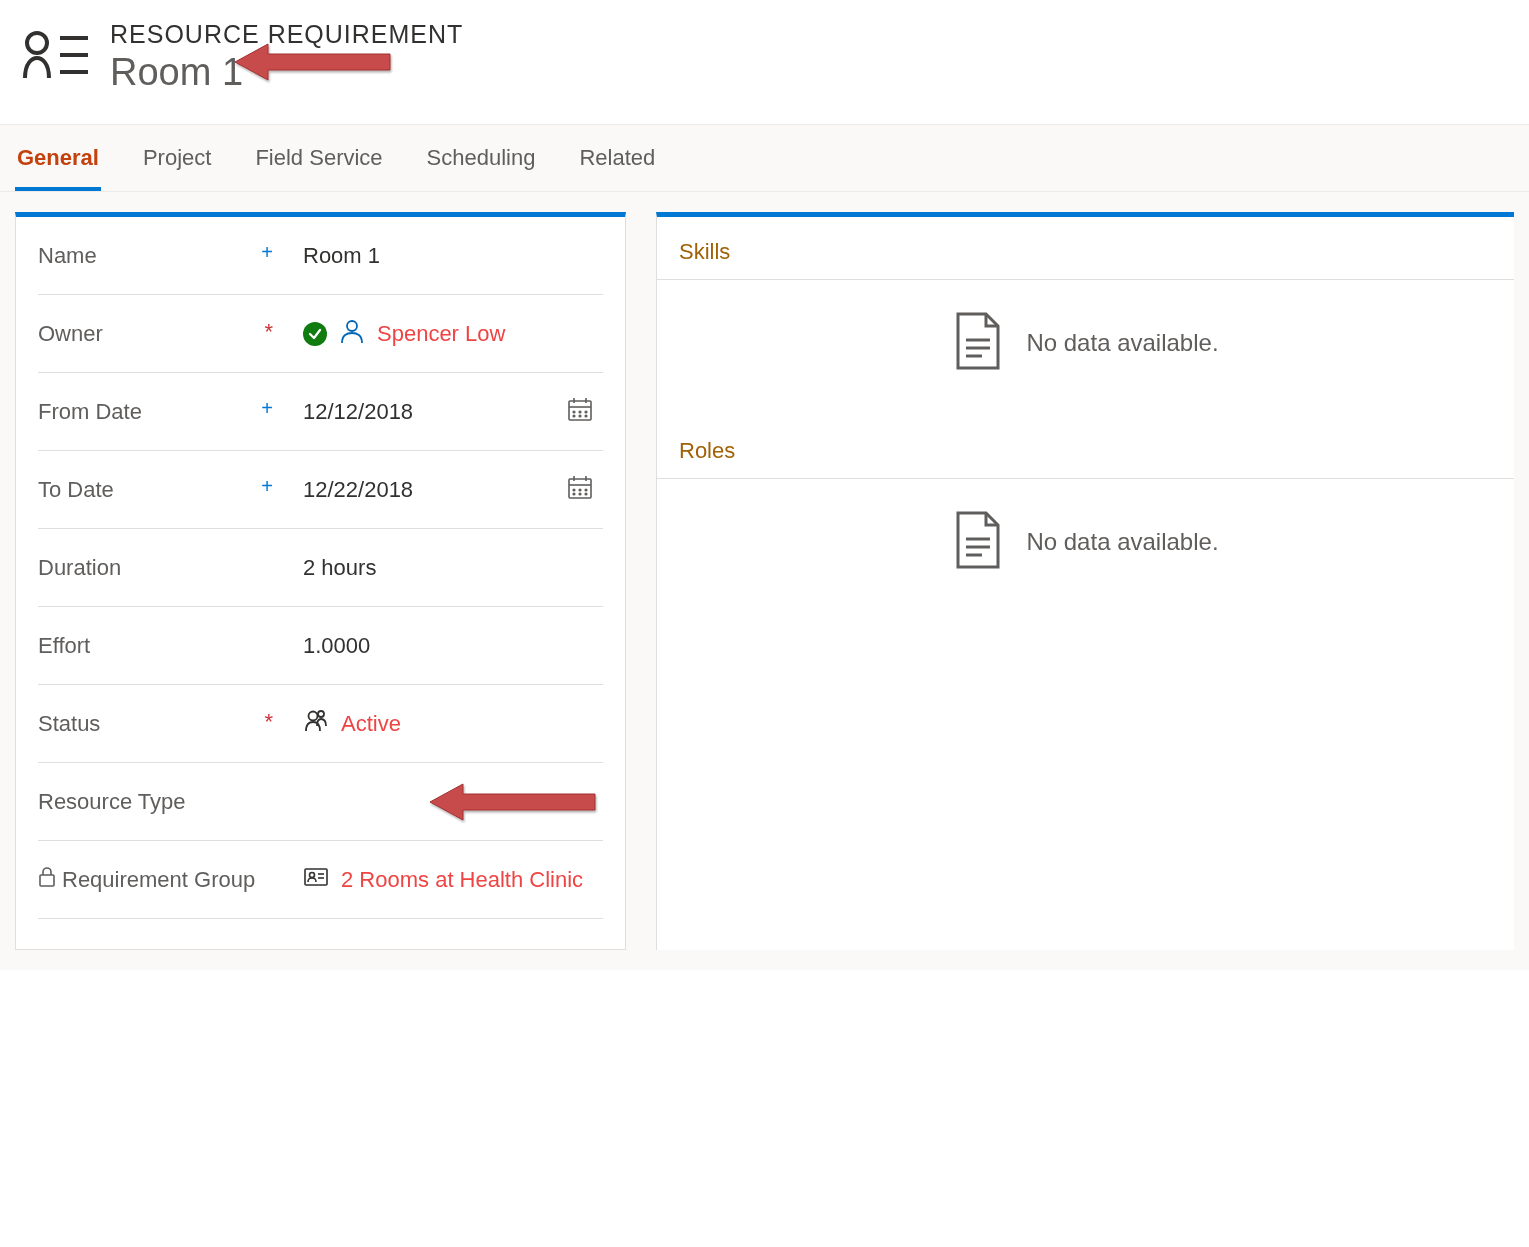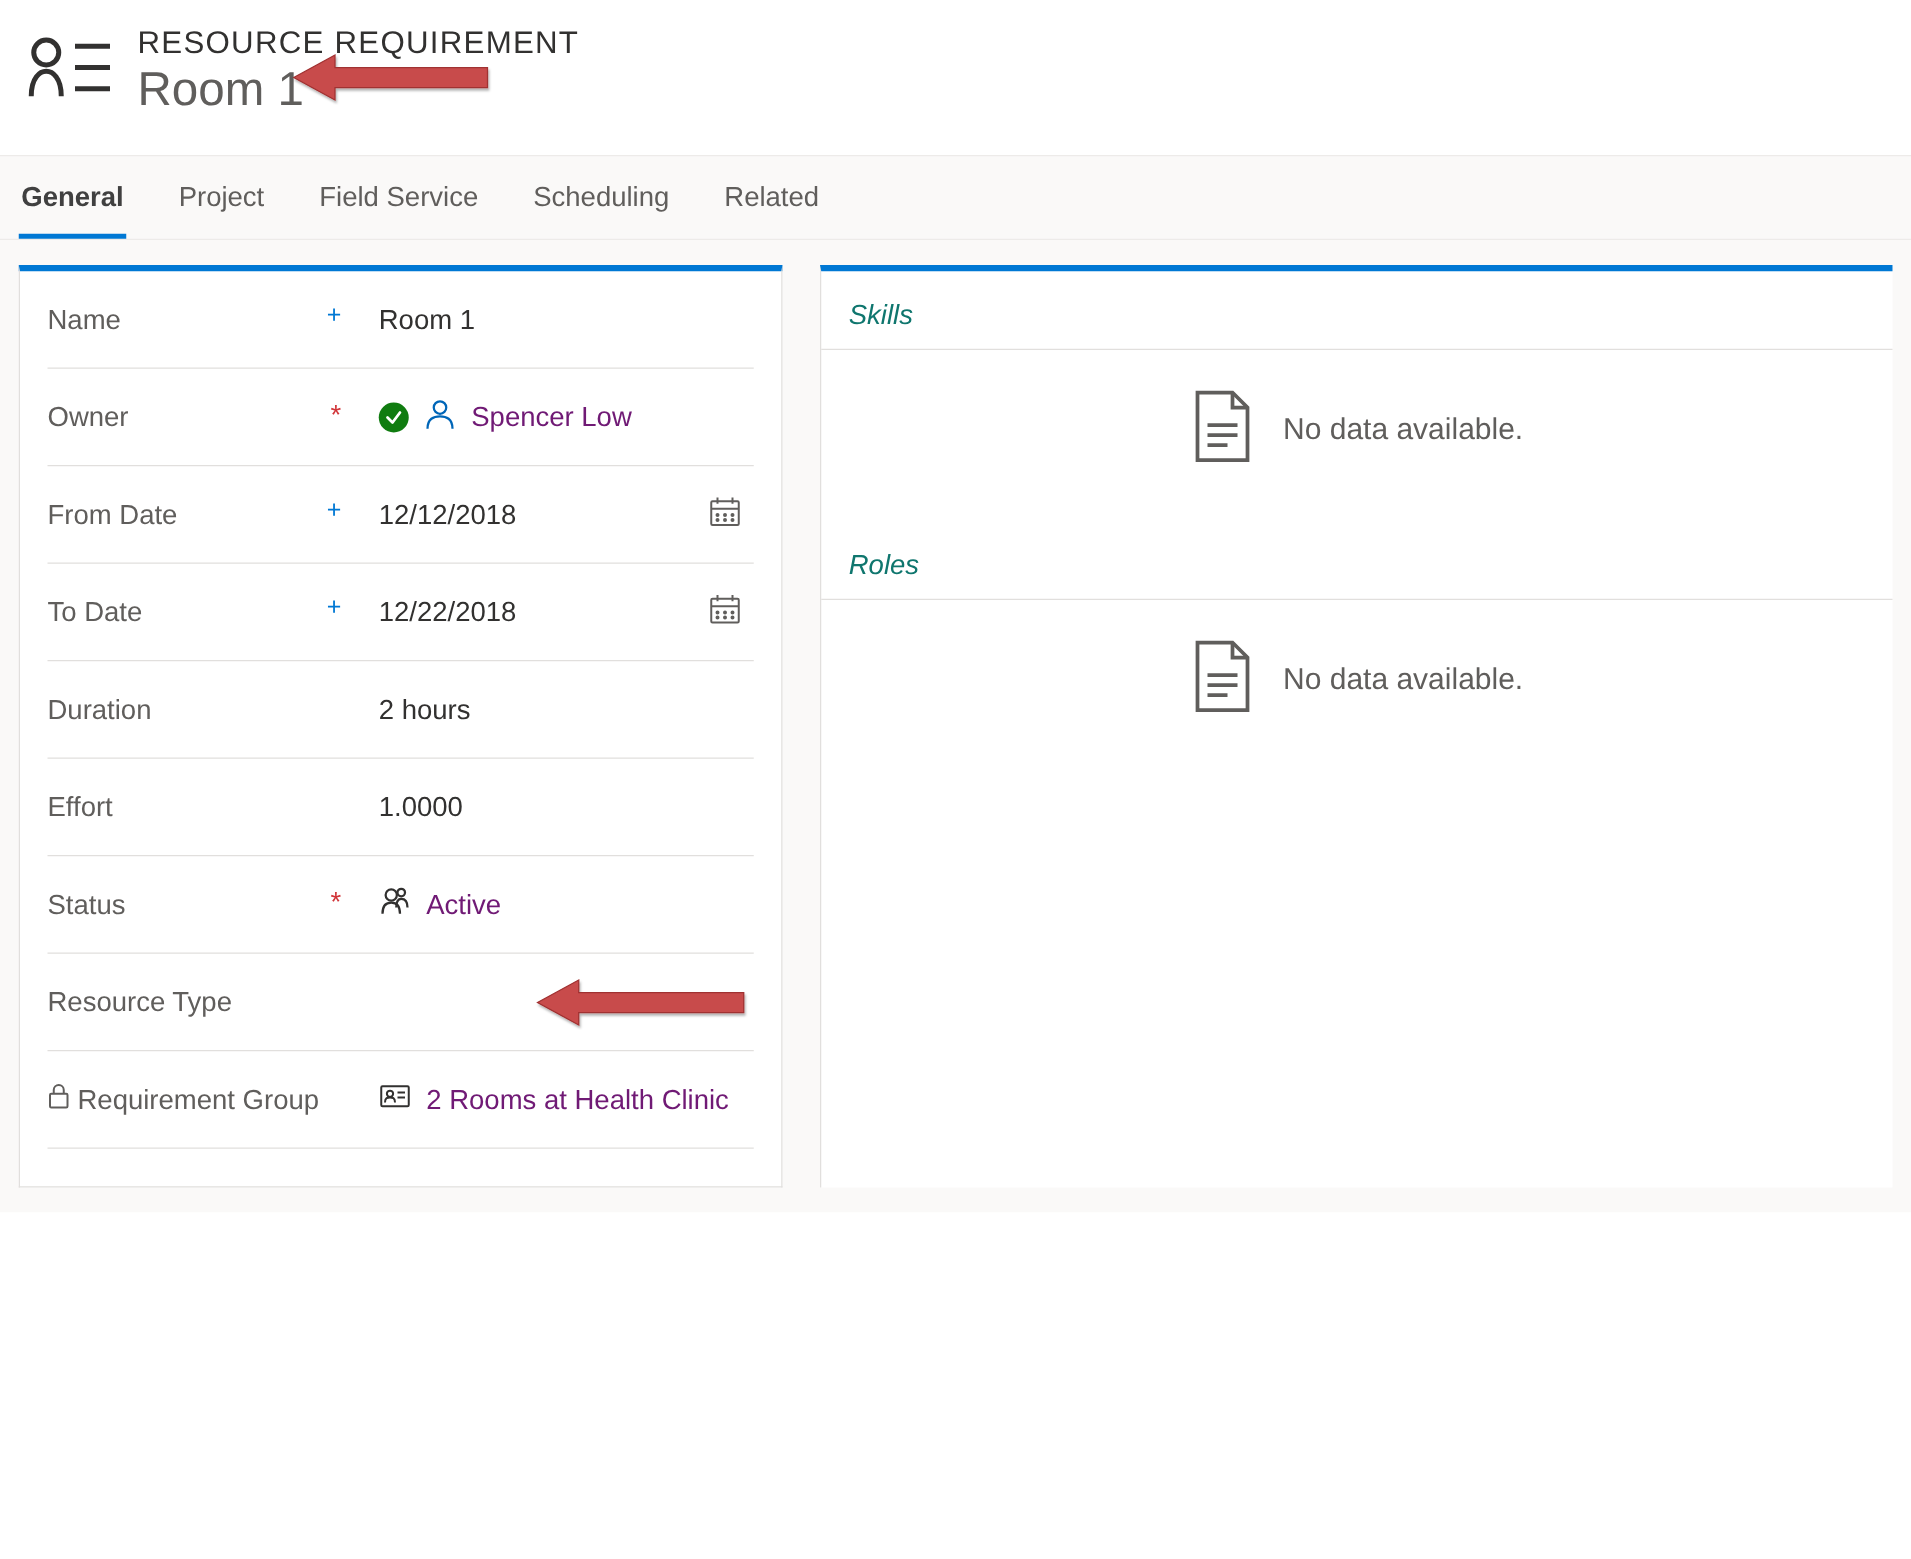--- a/index.html
+++ b/index.html
@@ -35,21 +35,21 @@
     border-top: 1px solid #edebe9;
   }
   .tab {
     font-size: 22px;
     color: #605e5c;
     padding: 10px 2px 16px 2px;
     cursor: pointer;
     border-bottom: 4px solid transparent;
   }
   .tab.active {
-    color: #404040;
+    color: #c2410c;
     font-weight: 600;
     border-bottom: 4px solid #0078d4;
   }
   .content {
     display: flex;
     gap: 30px;
     padding: 20px 15px;
     background: #faf9f8;
   }
   .panel {
@@ -87,30 +87,29 @@
   .ind-plus { color: #0078d4; font-weight: 300; font-size: 20px; }
   .ind-star { color: #d13438; font-size: 22px; }
   .field-value {
     flex: 1;
     font-size: 22px;
     color: #323130;
     display: flex;
     align-items: center;
     gap: 12px;
   }
-  .field-value.link { color: #701a75; }
+  .field-value.link { color: #ef4444; }
   .cal-icon-wrap { margin-left: auto; margin-right: 10px; color: #605e5c; }
   .cal-icon-wrap svg { width: 26px; height: 26px; }
   .section-title {
     font-size: 22px;
-    color: #0f766e;
+    color: #a16207;
     padding: 22px 22px 14px 22px;
     border-bottom: 1px solid #e1dfdd;
     margin: 0 0px;
-    font-style: italic;
   }
   .empty-state {
     display: flex;
     flex-direction: row;
     align-items: center;
     justify-content: center;
     padding: 30px 0 40px 0;
     gap: 22px;
     color: #605e5c;
   }

